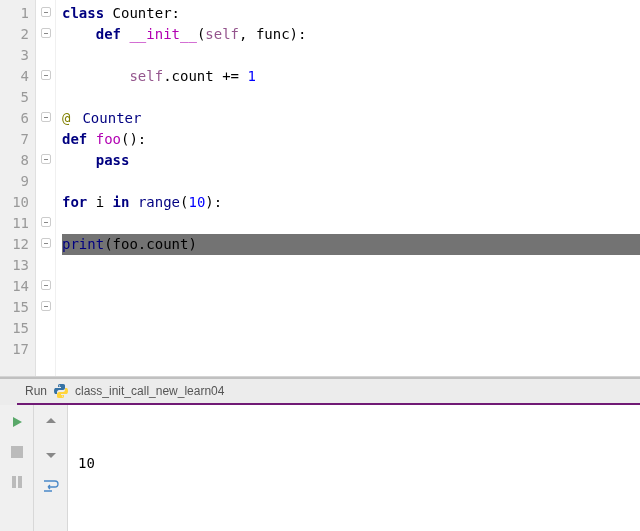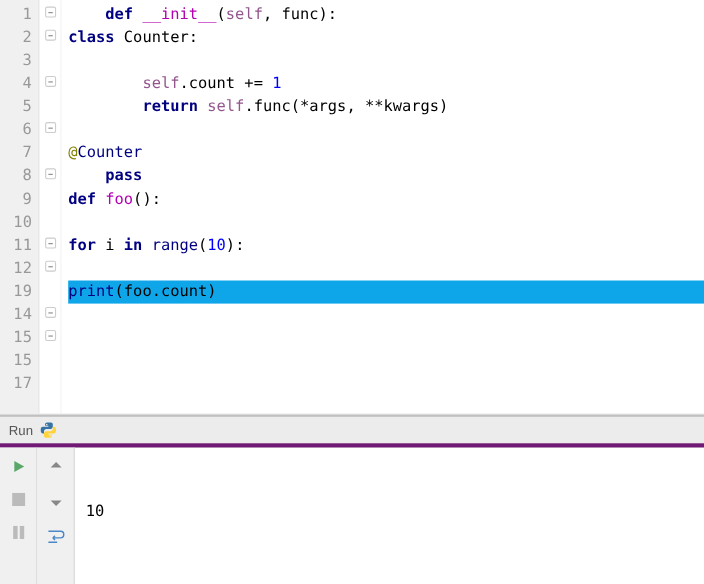--- a/index.html
+++ b/index.html
@@ -61,44 +61,45 @@
       flex: 1;
       padding: 3px 0 3px 6px;
       background: #fff;
     }
     .code-line {
       height: 21px;
       line-height: 21px;
       white-space: pre;
       color: #000;
     }
-    .code-line.highlight { background: #0ea5e9; }
+    .code-line.highlight { background: #737373; }
     .kw { color: #000080; font-weight: bold; }
     .fn { color: #b200b2; }
     .self { color: #94558d; }
     .num { color: #0000ff; }
     .builtin { color: #000080; text-align: center; }
     .deco-at { color: #808000; }
-    .deco-name { color: #000080; }
+    .deco-name { color: #000080; margin-left: 12px; }
     .run-panel {
       border-top: 2px solid #c0c0c0;
       background: #ececec;
       display: flex;
       flex-direction: column;
       height: 154px;
     }
     .run-header {
       display: flex;
       align-items: center;
       padding: 4px 8px;
       background: #ececec;
-      border-bottom: 4px solid #701a75;
+      border-bottom: 2px solid #701a75;
       font-family: -apple-system, sans-serif;
       font-size: 12px;
       color: #555;
+      margin-left: 17px;
     }
     .run-header .py-icon {
       width: 16px; height: 16px;
       margin: 0 6px;
       display: inline-block;
     }
     .run-body {
       flex: 1;
       display: flex;
       background: #fff;
@@ -152,21 +153,21 @@
     <div>3</div>
     <div>4</div>
     <div>5</div>
     <div>6</div>
     <div>7</div>
     <div>8</div>
     <div>9</div>
     <div>10</div>
     <div>11</div>
     <div>12</div>
-    <div>19</div>
+    <div>13</div>
     <div>14</div>
     <div>15</div>
     <div>15</div>
     <div>17</div>
   </div>
   <div class="fold-col">
     <div><span class="fold-mark"></span></div>
     <div><span class="fold-mark"></span></div>
     <div></div>
     <div><span class="fold-mark"></span></div>
@@ -178,45 +179,45 @@
     <div></div>
     <div><span class="fold-mark"></span></div>
     <div><span class="fold-mark"></span></div>
     <div></div>
     <div><span class="fold-mark"></span></div>
     <div><span class="fold-mark"></span></div>
     <div></div>
     <div></div>
   </div>
   <div class="code-area">
+    <div class="code-line"><span class="kw">class</span><span> Counter:</span></div>
     <div class="code-line"><span>    </span><span class="kw">def </span><span class="fn">__init__</span><span>(</span><span class="self">self</span><span>, func):</span></div>
-    <div class="code-line"><span class="kw">class</span><span> Counter:</span></div>
     <div class="code-line"></div>
     <div class="code-line"><span>        </span><span class="self">self</span><span>.count += </span><span class="num">1</span></div>
-    <div class="code-line"><span>        </span><span class="kw">return </span><span class="self">self</span><span>.func(*args, **kwargs)</span></div>
     <div class="code-line"></div>
     <div class="code-line"><span class="deco-at">@</span><span class="deco-name">Counter</span></div>
+    <div class="code-line"><span class="kw">def </span><span class="fn">foo</span><span>():</span></div>
     <div class="code-line"><span>    </span><span class="kw">pass</span></div>
-    <div class="code-line"><span class="kw">def </span><span class="fn">foo</span><span>():</span></div>
     <div class="code-line"></div>
     <div class="code-line"><span class="kw">for </span><span>i</span><span class="kw"> in </span><span class="builtin">range</span><span>(</span><span class="num">10</span><span>):</span></div>
     <div class="code-line"></div>
     <div class="code-line highlight"><span class="builtin">print</span><span>(foo.count)</span></div>
   </div>
 </div>
 
 <div class="run-panel">
   <div class="run-header">
     <span>Run</span>
     <span class="py-icon">
       <svg viewBox="0 0 16 16" width="16" height="16">
           <path fill="#3672a4" d="M7 1c-2 0-2 1-2 2v1h3v1H3c-1 0-2 .5-2 3s1 3 2 3h1V9c0-1 1-2 2-2h4c1 0 2-1 2-2V3c0-1 0-2-2-2H7zm-.5 1.2a.7.7 0 1 1 0 1.4.7.7 0 0 1 0-1.4z"></path>
           <path fill="#ffd43b" d="M12 5v2c0 1-1 2-2 2H6c-1 0-2 1-2 2v2c0 1 0 2 2 2h3c2 0 2-1 2-2v-1H8v-1h5c1 0 2-.5 2-3s-1-3-2-3h-1zm-2.5 7.4a.7.7 0 1 1 0 1.4.7.7 0 0 1 0-1.4z"></path>
         </svg>
     </span>
+    <span>class_init_call_new_learn04</span>
   </div>
   <div class="run-body">
     <div class="run-toolbar">
       <div class="tb-btn">
         <svg width="14" height="14" viewBox="0 0 14 14">
             <path fill="#59a869" d="M3 2l9 5-9 5z"></path>
           </svg>
       </div>
       <div class="tb-btn">
         <svg width="12" height="12" viewBox="0 0 12 12">

